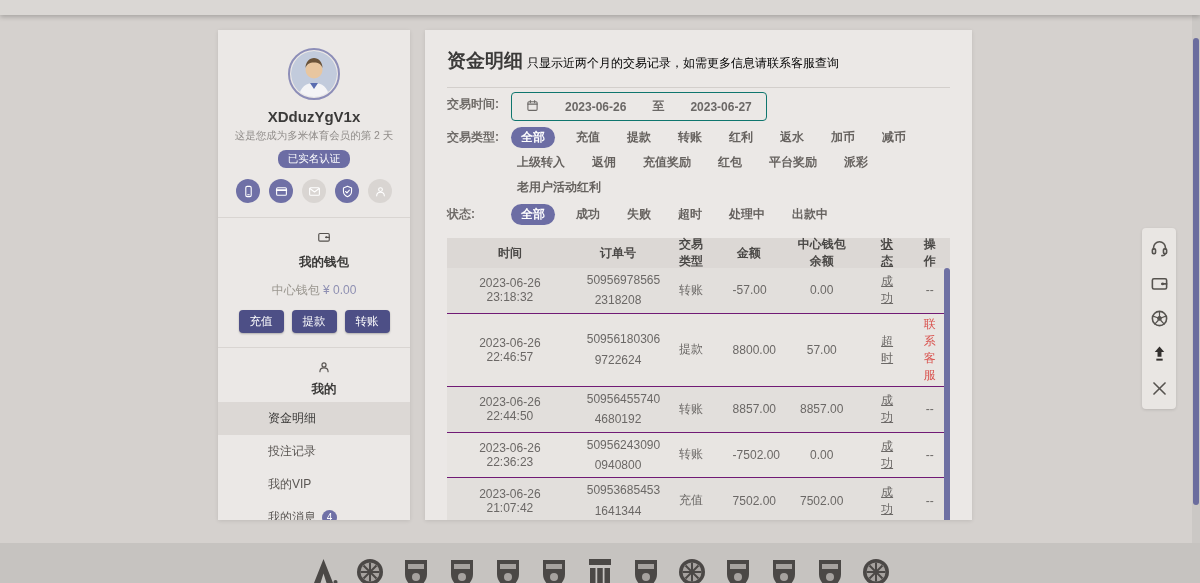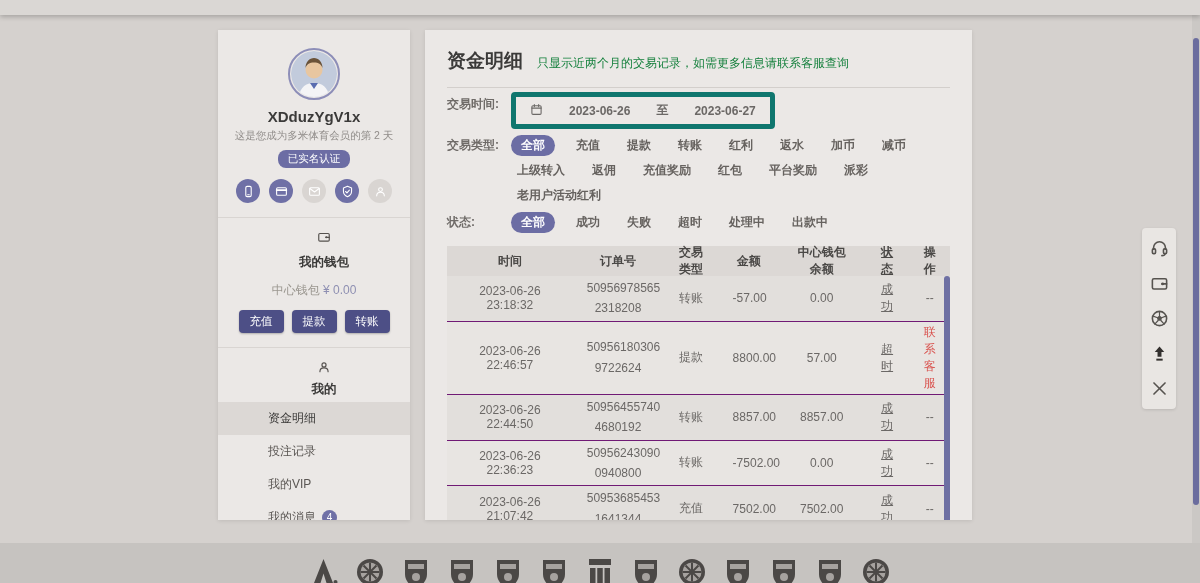--- a/index.html
+++ b/index.html
@@ -41,25 +41,25 @@
   .wallet-btn { width:45px; height:23px; background:#4d4f86; color:#fff; font-size:11.5px;
     border:none; border-radius:4px; cursor:pointer; box-shadow:0 1px 2px rgba(0,0,0,.25); }
   .menu-item { position:relative; padding:8px 0 8px 50px; font-size:12px; color:#5a5653; cursor:pointer; }
   .menu-item.selected { background:#dcd8d5; color:#3b3a39; }
   .msg-badge { display:inline-block; margin-left:6px; background:#6f70a6; color:#fff;
     width:15px; height:15px; line-height:15px; border-radius:50%; text-align:center; font-size:10px; }
 
   
   .title-row { display:flex; align-items:baseline; }
   .page-title { font-size:19px; font-weight:bold; color:#3b3a39; }
-  .page-subtitle { font-size:12px; color:#15803d; margin-left:14px; }
+  .page-subtitle { font-size:12px; color:#000000; margin-left:4px; }
   .main hr { border:none; border-top:1px solid #d3cfcc; margin-top:13px; }
   .filter-row { display:flex; margin-top:4px; align-items:flex-start;font-weight:bold; }
   .filter-label { width:64px; flex:none; color:#6f6b68; padding-top:4px; }
-  .date-box { display:inline-flex; align-items:center; gap:26px; border:5px solid #0f766e;
+  .date-box { display:inline-flex; align-items:center; gap:26px; border:1px solid #0f766e;
     border-radius:4px; padding:5px 14px; color:#6b6866; cursor:pointer; }
   .date-box svg { width:13px; height:13px; color:#6b6866; }
   .pills { display:flex; flex-wrap:wrap; gap:4px 15px; width:450px; padding-top:2px; }
   .pill { padding:2px 6px; color:#66625f; cursor:pointer; white-space:nowrap; }
   .pill.selected { background:#6c6da4; color:#fff; border-radius:11px; padding:2px 10px; }
 
   
   .table { margin-top:13px; position:relative; }
   .t-head { display:flex; background:#dcd8d5; height:30px; align-items:center;
     font-weight:bold; color:#4a4846; }

